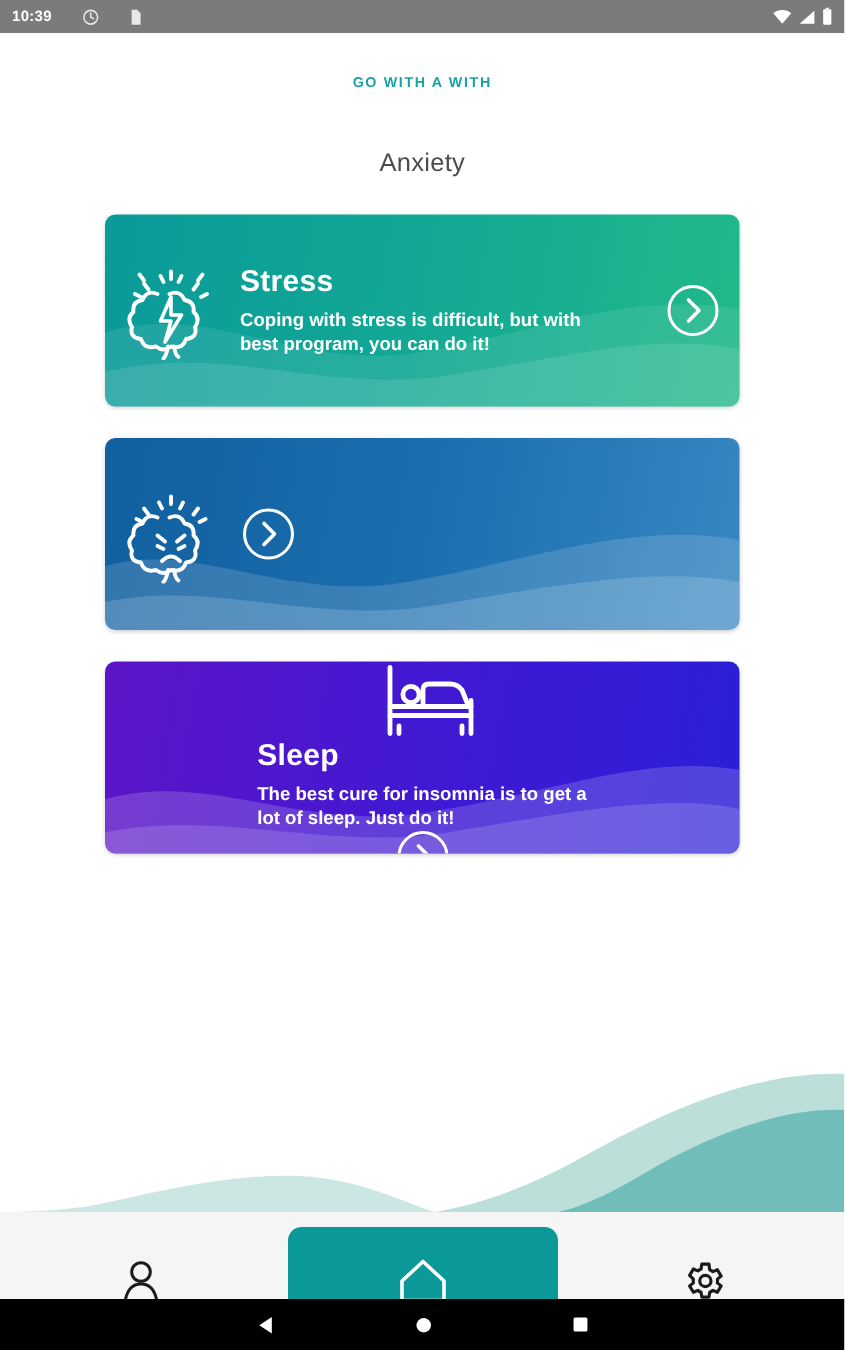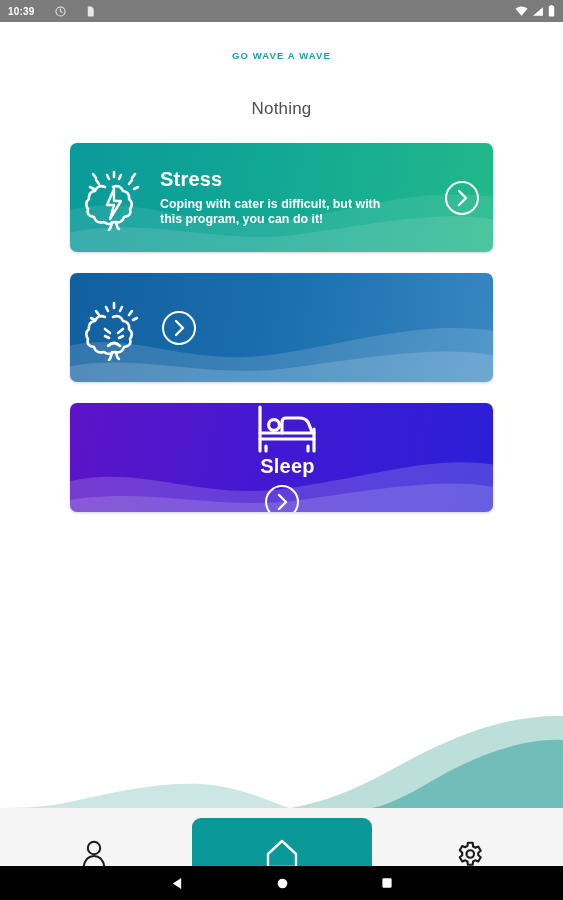--- a/index.html
+++ b/index.html
@@ -45,21 +45,21 @@
     font-size:17px;
     font-weight:normal;
     margin-top:38px;
     letter-spacing:.2px;
   }
 
   
   .cards{ margin-top:24px; padding:0 70px; position:relative; z-index:5;}
   .card{
     position:relative;
-    height:109px;
+    height:128px;
     border-radius:7px;
     margin-bottom:21px;
     overflow:hidden;
     display:flex;
     align-items:center;
     box-shadow:0 1px 3px rgba(0,0,0,.18);
   }
   .card-waves{ position:absolute; inset:0; width:100%; height:100%; }
   .card-icon{
     position:relative; z-index:2;
@@ -154,22 +154,22 @@
     </svg>
     <svg class="sb-ico" width="7" height="12" viewBox="0 0 12 22">
       <rect x="4" y="0" width="4" height="2" fill="#ffffff"></rect>
       <rect x="1" y="2" width="10" height="19" rx="1.5" fill="#ffffff"></rect>
     </svg>
   </div>
 </div>
 
 <div class="app">
 
-  <div class="brand">GO WAVE A WAVE</div>
-  <div class="page-title">Nothing</div>
+  <div class="brand">GO WITH A WITH</div>
+  <div class="page-title">Anxiety</div>
 
   <div class="cards">
 
     <div class="card" style="background:linear-gradient(100deg,#0a9a9a 0%,#11a795 45%,#22b98a 100%);">
       <svg class="card-waves" viewBox="0 0 424 117" preserveAspectRatio="none">
         <path d="M0,72 C70,52 130,96 210,84 C290,72 350,46 424,58 L424,117 L0,117 Z" fill="#ffffff" opacity="0.09"></path>
         <path d="M0,96 C80,78 150,110 230,98 C310,86 370,72 424,82 L424,117 L0,117 Z" fill="#ffffff" opacity="0.11"></path>
       </svg>
       <div class="card-icon">
         <svg width="62" height="66" viewBox="0 0 62 66">
@@ -179,21 +179,21 @@
             <path d="M33 57 q1 6 3 7"></path>
             <path d="M31 24 L24 40 L31 40 L27 54 L38 36 L31 36 Z" stroke-width="2.4"></path>
             <path d="M13 15 L16 19 M7 22 L11 24 M10 9 L13 13"></path>
             <path d="M49 15 L46 19 M55 22 L51 24 M52 9 L49 13"></path>
             <path d="M31 7 L31 12 M24 10 L26 14 M38 10 L36 14"></path>
           </g>
         </svg>
       </div>
       <div class="card-text">
         <div class="card-title">Stress</div>
-        <div class="card-desc">Coping with cater is difficult, but with this program, you can do it!</div>
+        <div class="card-desc">Coping with stress is difficult, but with best program, you can do it!</div>
       </div>
       <div class="card-arrow">
         <svg width="36" height="36" viewBox="0 0 36 36">
           <circle cx="18" cy="18" r="16" fill="none" stroke="#ffffff" stroke-width="2"></circle>
           <path d="M15 11 L22 18 L15 25" fill="none" stroke="#ffffff" stroke-width="2.4" stroke-linecap="round" stroke-linejoin="round"></path>
         </svg>
       </div>
     </div>
 
     <div class="card" style="background:linear-gradient(100deg,#115f9f 0%,#1b6fae 50%,#3787c2 100%);">
@@ -237,20 +237,21 @@
             <path d="M6 36 L60 36"></path>
             <path d="M6 30 L60 30"></path>
             <circle cx="20" cy="22" r="5.4"></circle>
             <path d="M28 30 L28 19 q0 -4 4 -4 h14 q5 0 8 4 L58 29"></path>
             <path d="M12 43 L12 48 M54 43 L54 48"></path>
           </g>
         </svg>
       </div>
       <div class="card-text">
         <div class="card-title">Sleep</div>
+        <div class="card-desc">The best cure for insomnia is to get a lot of sleep. Just do it!</div>
       </div>
       <div class="card-arrow">
         <svg width="36" height="36" viewBox="0 0 36 36">
           <circle cx="18" cy="18" r="16" fill="none" stroke="#ffffff" stroke-width="2"></circle>
           <path d="M15 11 L22 18 L15 25" fill="none" stroke="#ffffff" stroke-width="2.4" stroke-linecap="round" stroke-linejoin="round"></path>
         </svg>
       </div>
     </div>
 
   </div>

